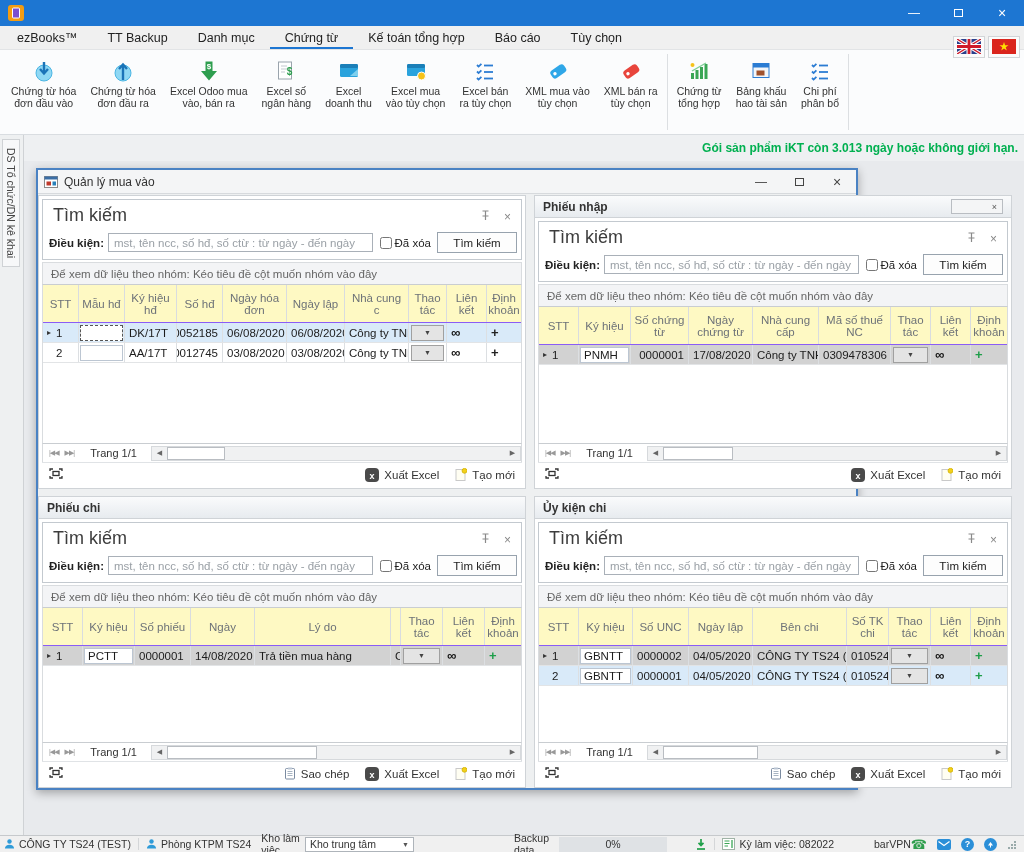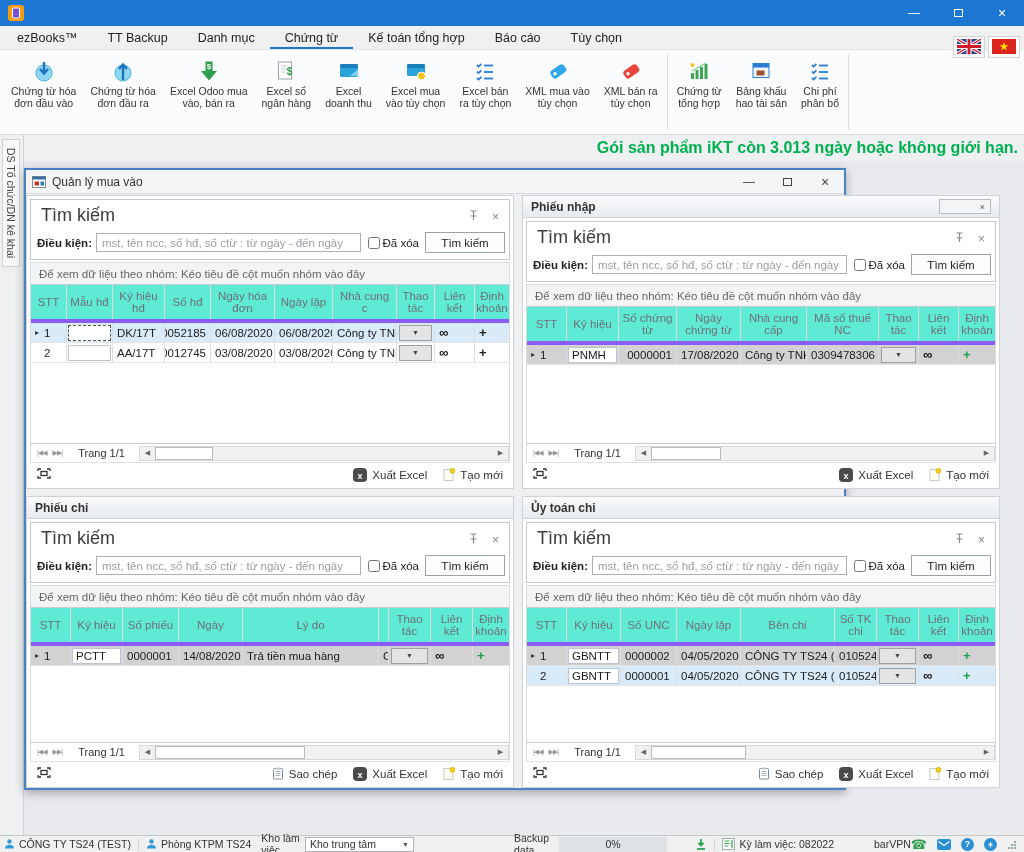--- a/index.html
+++ b/index.html
@@ -32,31 +32,31 @@
   .rb-items{display:flex;align-items:flex-start;padding-top:7px;flex:1;}
   .rb-item{display:flex;flex-direction:column;align-items:center;padding:0 7px;cursor:default;}
   .rb-icon{height:28px;display:flex;align-items:center;justify-content:center;}
   .rb-label{font-size:10.5px;line-height:12px;color:#333;text-align:center;white-space:nowrap;}
   .rb-sep{width:1px;background:#dcdfe2;margin:4px 2px;}
   .rb-group-label{height:15px;text-align:center;font-size:10.5px;color:#666;}
 
   
   .license{position:absolute;top:135px;left:24px;right:0;height:26px;background:#eef0f2;
     display:flex;align-items:center;justify-content:flex-end;padding-right:6px;}
-  .license span{font-size:16px;font-weight:bold;color:#00b050;}
+  .license span{font-size:12px;font-weight:bold;color:#00b050;}
 
   
   .side-strip{position:absolute;top:135px;left:0;bottom:17px;width:24px;background:#eef0f1;
     border-right:1px solid #cfd2d5;}
   .side-tab{margin:4px 2px 0 2px;background:#f7f8f9;border:1px solid #cfd2d5;
     writing-mode:vertical-rl;font-size:10.5px;color:#444;padding:8px 2px;white-space:nowrap;}
 
   
   .workspace{position:absolute;top:161px;left:24px;right:0;bottom:17px;background:#e8eaed;}
-  .mdi{position:absolute;left:0;top:7px;width:822px;height:622px;background:#eef0f1;
+  .mdi{position:absolute;left:12px;top:7px;width:822px;height:622px;background:#eef0f1;
     border:2px solid #4a82c3;box-shadow:0 3px 9px rgba(0,0,0,.3);}
   .mdi-title{height:24px;background:#f4f5f6;border-bottom:1px solid #d7dadd;display:flex;
     align-items:center;font-size:12px;color:#333;padding-left:6px;}
   .mdi-title .t{margin-left:6px;}
   .mdi-ctrls{margin-left:auto;display:flex;height:100%;}
   .mdi-ctrl{width:38px;display:flex;align-items:center;justify-content:center;color:#444;font-size:12px;}
   .mdi-ctrl .maxbox{border-color:#444;}
   .mdi-body{position:absolute;top:25px;left:0;right:0;bottom:0;display:grid;
     grid-template-columns:488px 8px 478px;grid-template-rows:294px 7px 1fr;}
 
@@ -79,21 +79,21 @@
   .s-cond input[type=text]::placeholder{color:#9aa0a6;}
   .s-cond input[type=checkbox]{width:12px;height:12px;margin:0 3px 0 7px;}
   .s-cond .cb-lbl{white-space:nowrap;}
   .s-btn{width:80px;height:21px;margin-left:6px;border:1px solid #98a3ae;background:#fdfdfd;
     font-size:11.5px;font-family:inherit;color:#222;flex:none;}
   .group-hint{height:23px;flex:none;background:#f3f4f6;border-bottom:1px solid #d4d7da;
     display:flex;align-items:center;padding:0 8px;font-size:11.5px;color:#666;margin:2px 3px 0 3px;
     border:1px solid #d9dcdf;border-bottom:1px solid #c9cdd1;}
   .grid{flex:1;display:flex;flex-direction:column;overflow:hidden;background:#fff;margin:0 3px;
     border-left:1px solid #d9dcdf;border-right:1px solid #d9dcdf;}
-  .g-head{display:flex;flex:none;height:38px;border-bottom:4px solid #8b5cf6;background:#5eead4;}
+  .g-head{display:flex;flex:none;height:38px;border-bottom:1px solid #8b5cf6;background:#fef9c3;}
   .g-hcell{border-right:1px solid #d9dcdf;color:#6d7278;font-size:11.5px;display:flex;
     align-items:center;justify-content:center;text-align:center;line-height:12px;padding:0 3px;overflow:hidden;}
   .g-hcell:last-child{border-right:none;}
   .g-row{display:flex;flex:none;height:20px;border-bottom:1px solid #e2e4e6;font-size:11.5px;color:#1c1c1c;}
   .g-cell{border-right:1px solid #dcdfe2;display:flex;align-items:center;padding:0 4px;
     overflow:hidden;white-space:nowrap;}
   .g-cell:last-child{border-right:none;}
   .row-blue{background:#d9eaf9;}
   .row-gray{background:#d2d2d2;}
   .row-white{background:#fff;}
@@ -752,21 +752,21 @@
                     <circle cx="9.5" cy="2.8" r="2.4" fill="#f3d019" stroke="#d8b80a"></circle>
                   </svg>
                 </span>
                 <span>Tạo mới</span>
               </div>
             </div>
           </div>
         </div>
         <div class="panel" style="grid-area: 3 / 3;">
           <div class="p-header">
-            <span class="t">Ủy toán chi</span>
+            <span class="t">Ủy kiện chi</span>
           </div>
           <div class="search">
             <div class="s-title">
               <span class="t">Tìm kiếm</span>
               <div class="s-icons">
                 <span><svg width="9" height="11" viewBox="0 0 9 11">
                     <path d="M1.5 1h6M4.5 1v5M1.5 6h6M4.5 6v4" stroke="#8a8a8a" stroke-width="1.2" fill="none"></path>
                   </svg></span>
                 <span><span class="s-close">×</span></span>
               </div>

